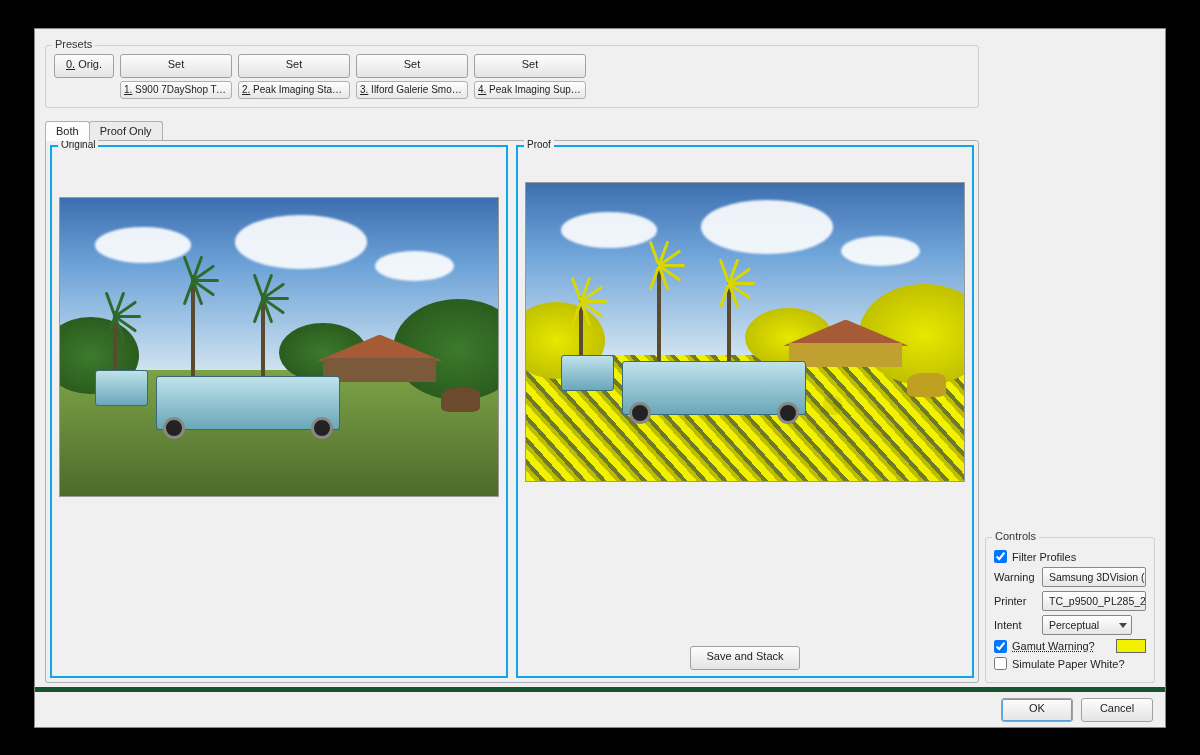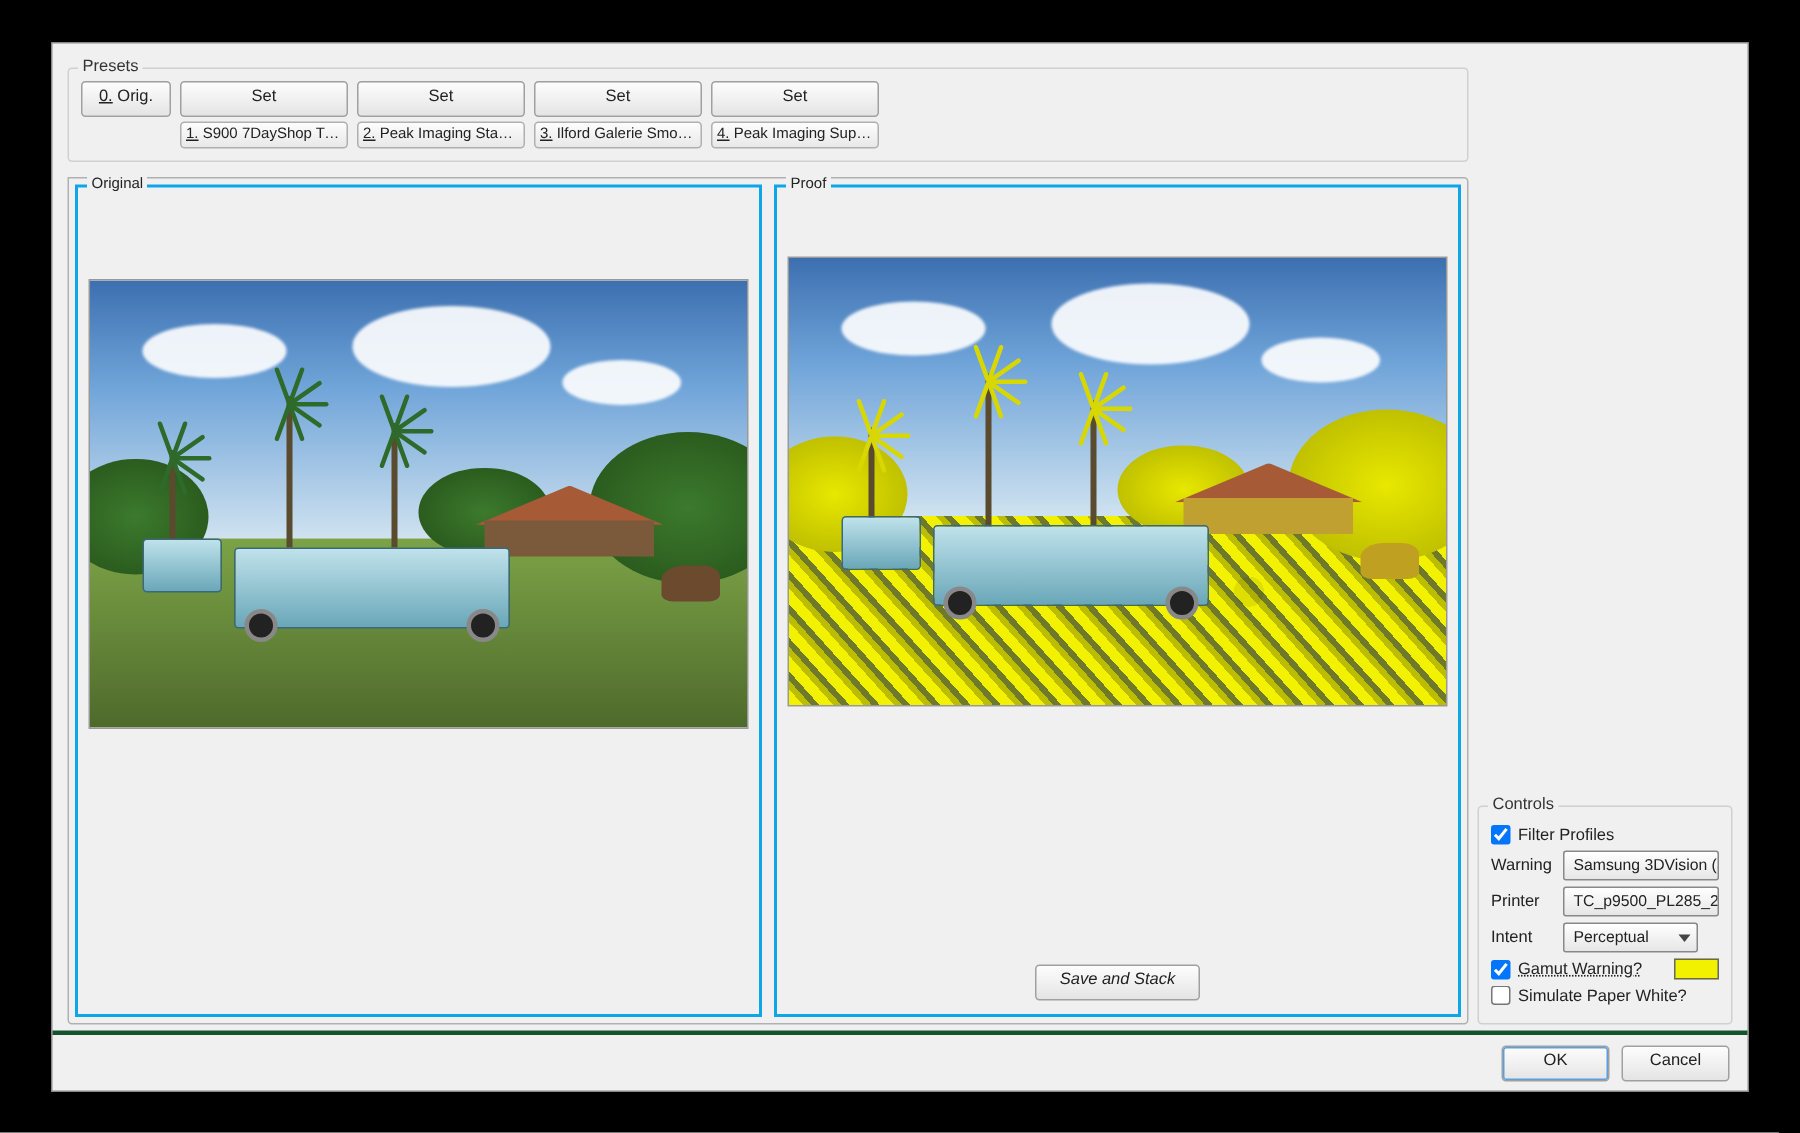--- a/index.html
+++ b/index.html
@@ -256,23 +256,22 @@
     background:
       radial-gradient(circle at 20% 60%, rgba(0,0,0,0) 0 18px, transparent 18px),
       radial-gradient(circle at 70% 40%, rgba(0,0,0,0.08) 0 10px, transparent 10px);
   }
   .ground-spacer {
     height: 130px;
   }
   .save-row {
     height: 30px;
     display: flex;
-    align-items: center;
+    align-items: flex-end;
     justify-content: center;
-    font-style: italic;
   }
 
   
   .ctrl-row {
     display: flex;
     align-items: center;
     gap: 6px;
     margin: 4px 0;
     font-size: 11px;
   }
@@ -308,21 +307,21 @@
   .swatch {
     width: 30px; height: 14px;
     border: 1px solid #666;
     margin-left: auto;
   }
   .link-like { text-decoration: underline dotted; }
 
   
   .footer {
     height: 40px;
-    border-top: 3px solid #14532d;
+    border-top: 5px solid #14532d;
     display: flex;
     align-items: center;
     justify-content: flex-end;
     gap: 8px;
     padding: 0 12px;
   }
   .footer .btn { width: 72px; }
   .footer .btn.primary { box-shadow: 0 0 0 1px #5aa0e0 inset; }
 </style>
 </head>
@@ -353,20 +352,24 @@
             <div class="preset-label underline-first">3. Ilford Galerie Smooth Gloss</div>
           </div>
           <div class="preset-col wide">
             <div class="btn">Set</div>
             <div class="preset-label underline-first">4. Peak Imaging Super High Glo</div>
           </div>
         </div>
       </div>
 
       <div class="tabs-area">
+        <div class="tab-strip">
+          <div class="tab active">Both</div>
+          <div class="tab">Proof Only</div>
+        </div>
         <div class="tab-body">
 
           <div class="panel">
             <span class="panel-title">Original</span>
             <div class="panel-inner">
               <div class="image-holder">
                 <div class="mock-image">
                   <div class="sky"></div>
                   <div class="cloud" style="left:8%;top:10%;width:22%;height:12%"></div>
                   <div class="cloud" style="left:40%;top:6%;width:30%;height:18%"></div>

